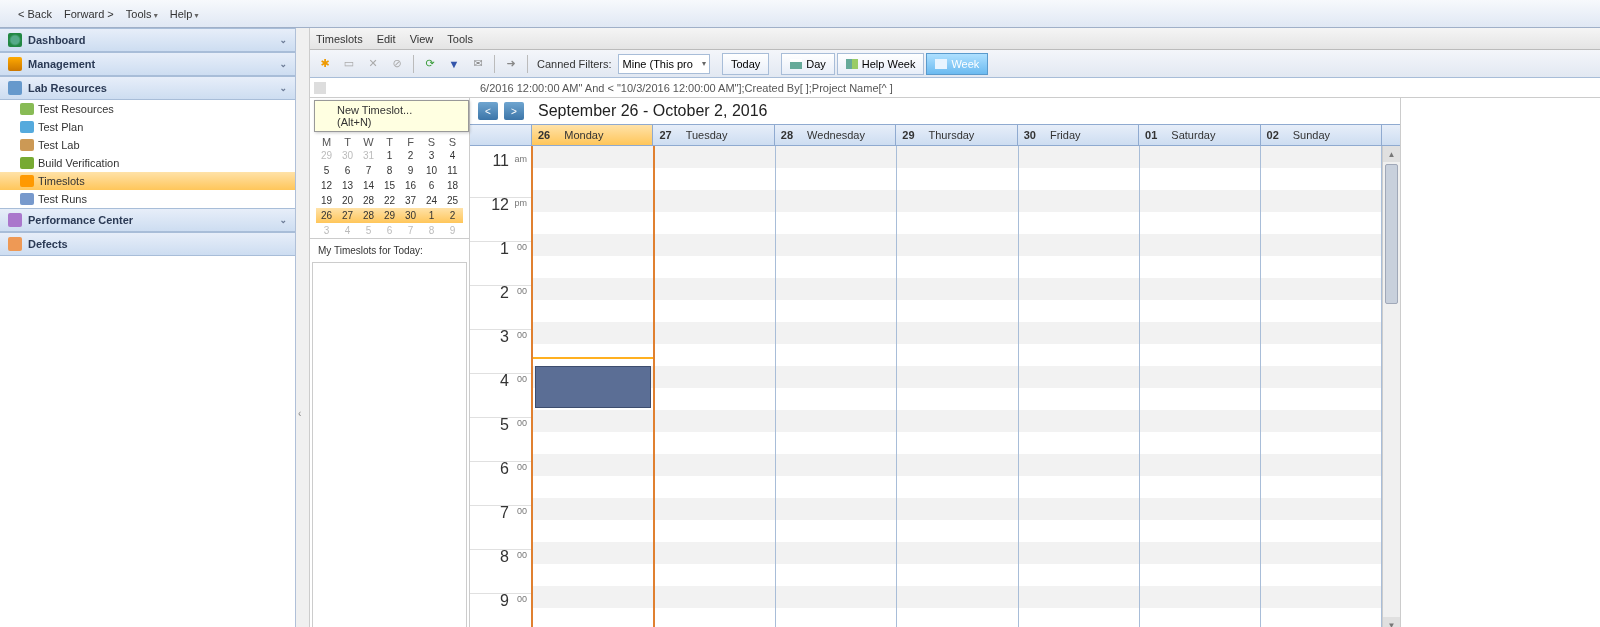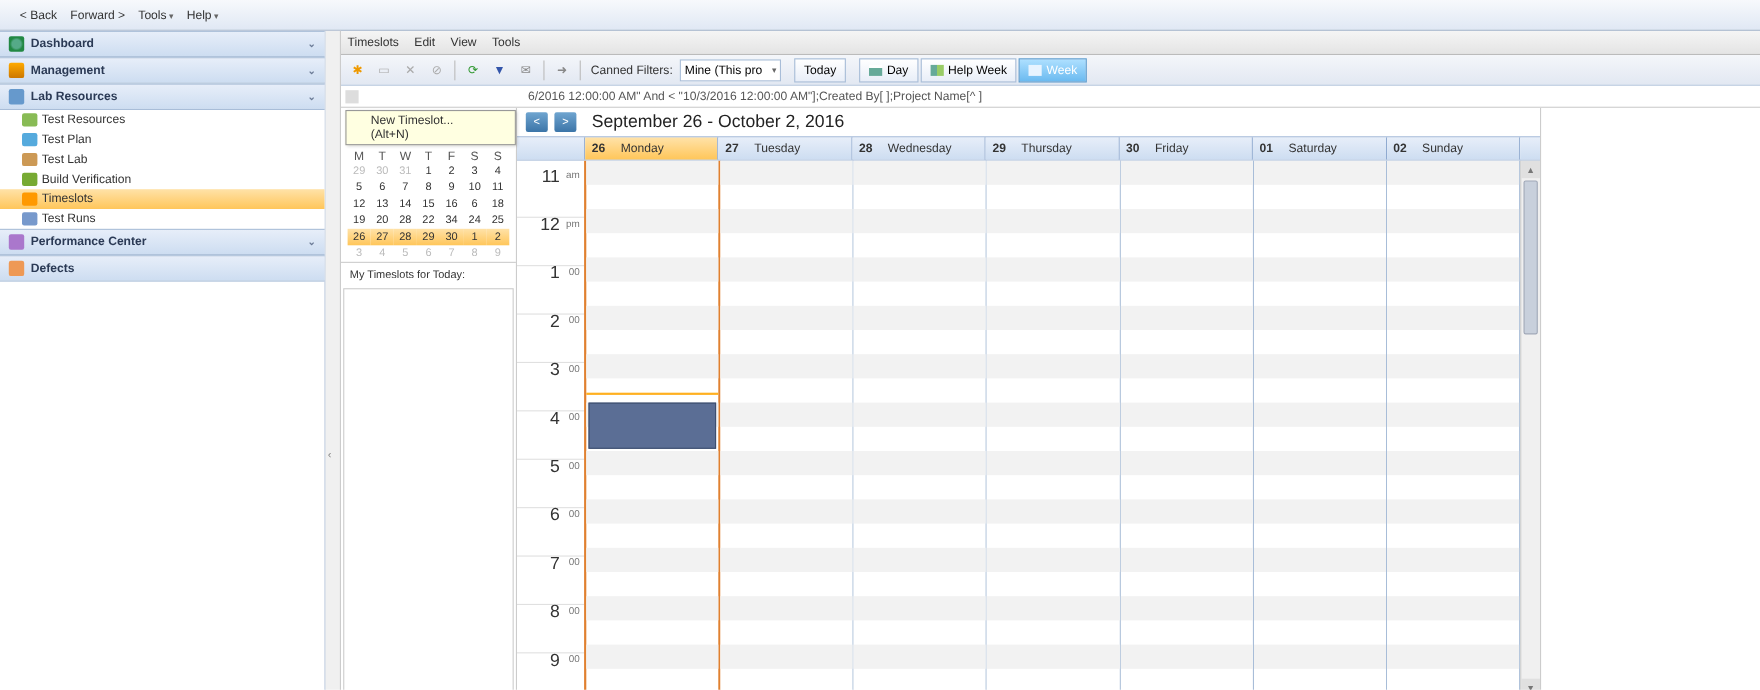--- a/index.html
+++ b/index.html
@@ -246,21 +246,21 @@
             <span>13</span>
             <span>14</span>
             <span>15</span>
             <span>16</span>
             <span>6</span>
             <span>18</span>
             <span>19</span>
             <span>20</span>
             <span>28</span>
             <span>22</span>
-            <span>34</span>
+            <span>37</span>
             <span>24</span>
             <span>25</span>
             <span class="hl">26</span>
             <span class="hl">27</span>
             <span class="hl">28</span>
             <span class="hl">29</span>
             <span class="hl">30</span>
             <span class="hl">1</span>
             <span class="hl">2</span>
             <span class="gray">3</span>

